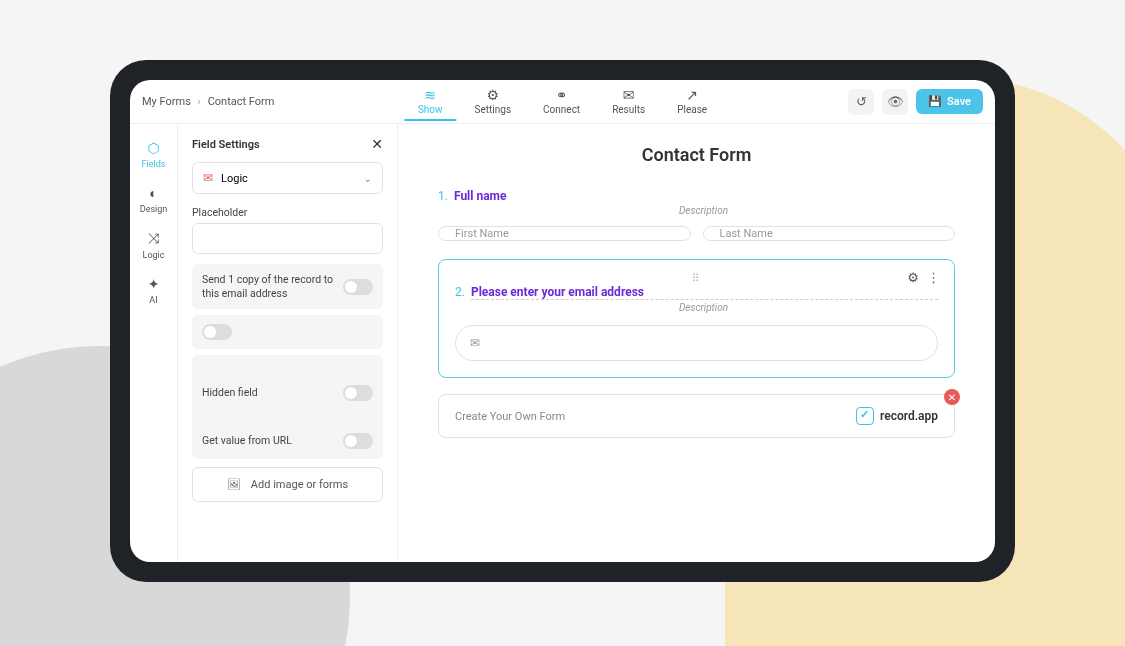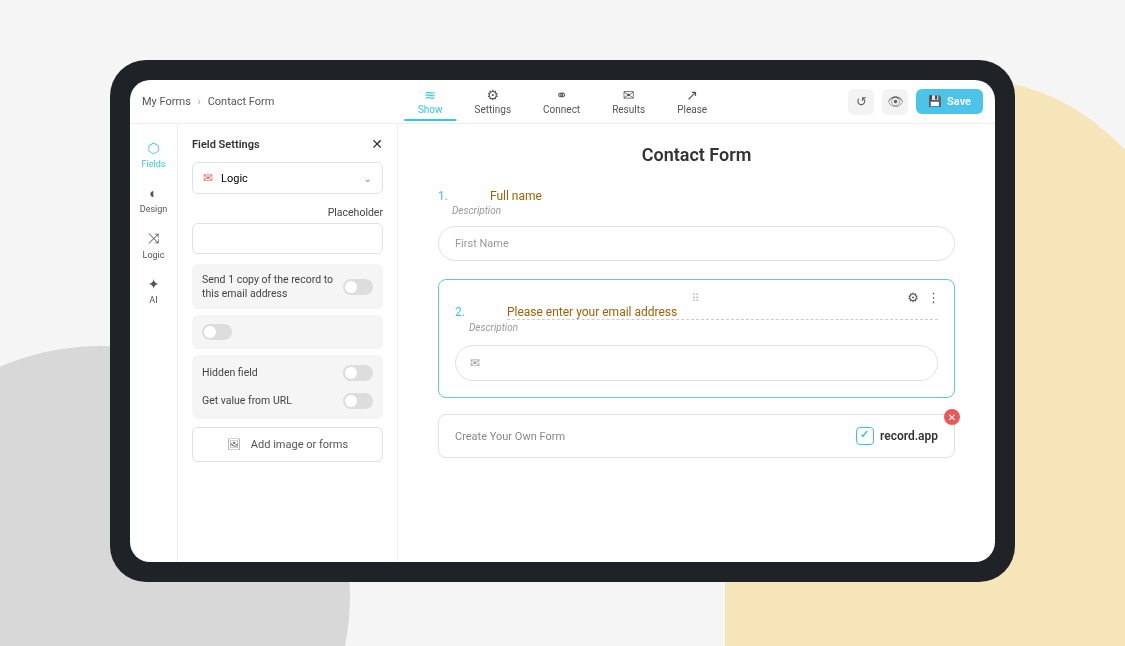--- a/index.html
+++ b/index.html
@@ -37,38 +37,38 @@
 
 .field-type-select { border: 1px solid #e0e0e0; border-radius: 6px; padding: 8px 10px; display: flex; align-items: center; gap: 8px; margin-bottom: 12px; cursor: pointer; position: relative; }
 .field-type-select .mail-icon { color: #e85a5a; font-size: 12px; }
 .chev { position: absolute; right: 10px; color: #888; font-size: 10px; }
 
 .setting-row { background: #f5f5f5; border-radius: 6px; padding: 9px 10px; margin-bottom: 6px; display: flex; align-items: center; justify-content: space-between; font-size: 10.5px; color: #444; }
 .setting-row .label { flex: 1; line-height: 1.3; }
 .toggle { width: 30px; height: 16px; background: #ddd; border-radius: 10px; position: relative; cursor: pointer; flex-shrink: 0; }
 .toggle::after { content: ""; position: absolute; width: 12px; height: 12px; background: #fff; border-radius: 50%; top: 2px; left: 2px; }
 
-.setting-label { font-size: 10.5px; color: #444; margin-bottom: 4px; margin-top: 4px; text-align: right; }
+.setting-label { font-size: 10.5px; color: #444; margin-bottom: 4px; margin-top: 4px; }
 .text-input { width: 100%; border: 1px solid #e0e0e0; border-radius: 6px; padding: 8px; font-size: 11px; margin-bottom: 10px; }
 
 .setting-group { background: #f5f5f5; border-radius: 6px; padding: 4px 0; margin-bottom: 8px; }
-.setting-group .setting-row { background: transparent; margin-bottom: 0; padding: 6px 10px; }
+.setting-group .setting-row { background: transparent; margin-bottom: 0; padding: 6px 10px; margin-top: 20px; }
 
 .media-btn { border: 1px solid #e0e0e0; border-radius: 6px; padding: 10px; display: flex; align-items: center; justify-content: center; gap: 10px; font-size: 11px; color: #555; cursor: pointer; margin-top: 6px; }
 
 
 .canvas { flex: 1; padding: 20px 40px; overflow-y: auto; }
 .form-title { text-align: center; font-size: 18px; font-weight: 600; color: #333; margin-bottom: 24px; }
 .question { margin-bottom: 18px; }
 .q-header { display: flex; gap: 6px; font-size: 12px; }
 .q-num { color: #36c5e8; }
-.q-text { color: #a16207; font-weight: 400; margin-left: 36px; }
-.q-desc { font-size: 10px; color: #999; margin-left: 14px; margin-top: 2px; font-style: italic; }
+.q-text { color: #6d28d9; font-weight: 700; }
+.q-desc { font-size: 10px; color: #999; margin-left: 14px; margin-top: 2px; font-style: italic; text-align: center; }
 .q-inputs { display: flex; gap: 12px; margin-top: 10px; margin-left: 0; }
-.pill-input { flex: 1; border: 1px solid #e0e0e0; border-radius: 20px; padding: 10px 16px; font-size: 11px; color: #999; }
+.pill-input { flex: 1; border: 1px solid #e0e0e0; border-radius: 20px; padding: 0 16px; font-size: 11px; color: #999; }
 
 .question-selected { border: 1px solid #5dc9e8; border-radius: 8px; padding: 12px 16px 16px; position: relative; margin-bottom: 16px; }
 .sel-handle { text-align: center; color: #bbb; font-size: 11px; letter-spacing: 2px; cursor: move; position: relative; }
 .sel-tools { position: absolute; right: 14px; top: 10px; display: flex; gap: 8px; color: #555; }
 .sel-tools span { cursor: pointer; font-size: 13px; }
 .q-text-editable { border-bottom: 1px dashed #ccc; flex: 1; }
 .email-input-row { border: 1px solid #e0e0e0; border-radius: 20px; padding: 10px 14px; margin-top: 12px; display: flex; align-items: center; }
 .email-input-row .icon { color: #999; font-size: 12px; }
 
 .cta-row { position: relative; border: 1px solid #e0e0e0; border-radius: 8px; padding: 12px 16px; display: flex; align-items: center; justify-content: space-between; font-size: 11px; color: #888; }
@@ -192,20 +192,21 @@
       <div class="form-title">Contact Form</div>
 
       <div class="question">
         <div class="q-header">
           <span class="q-num">1.</span>
           <span class="q-text">Full name</span>
         </div>
         <div class="q-desc">Description</div>
         <div class="q-inputs">
           <div class="pill-input">First Name</div>
+          <div class="pill-input">Last Name</div>
         </div>
       </div>
 
       <div class="question-selected">
         <div class="sel-handle">⠿</div>
         <div class="sel-tools">
           <span>⚙</span>
           <span>⋮</span>
         </div>
         <div class="q-header">

